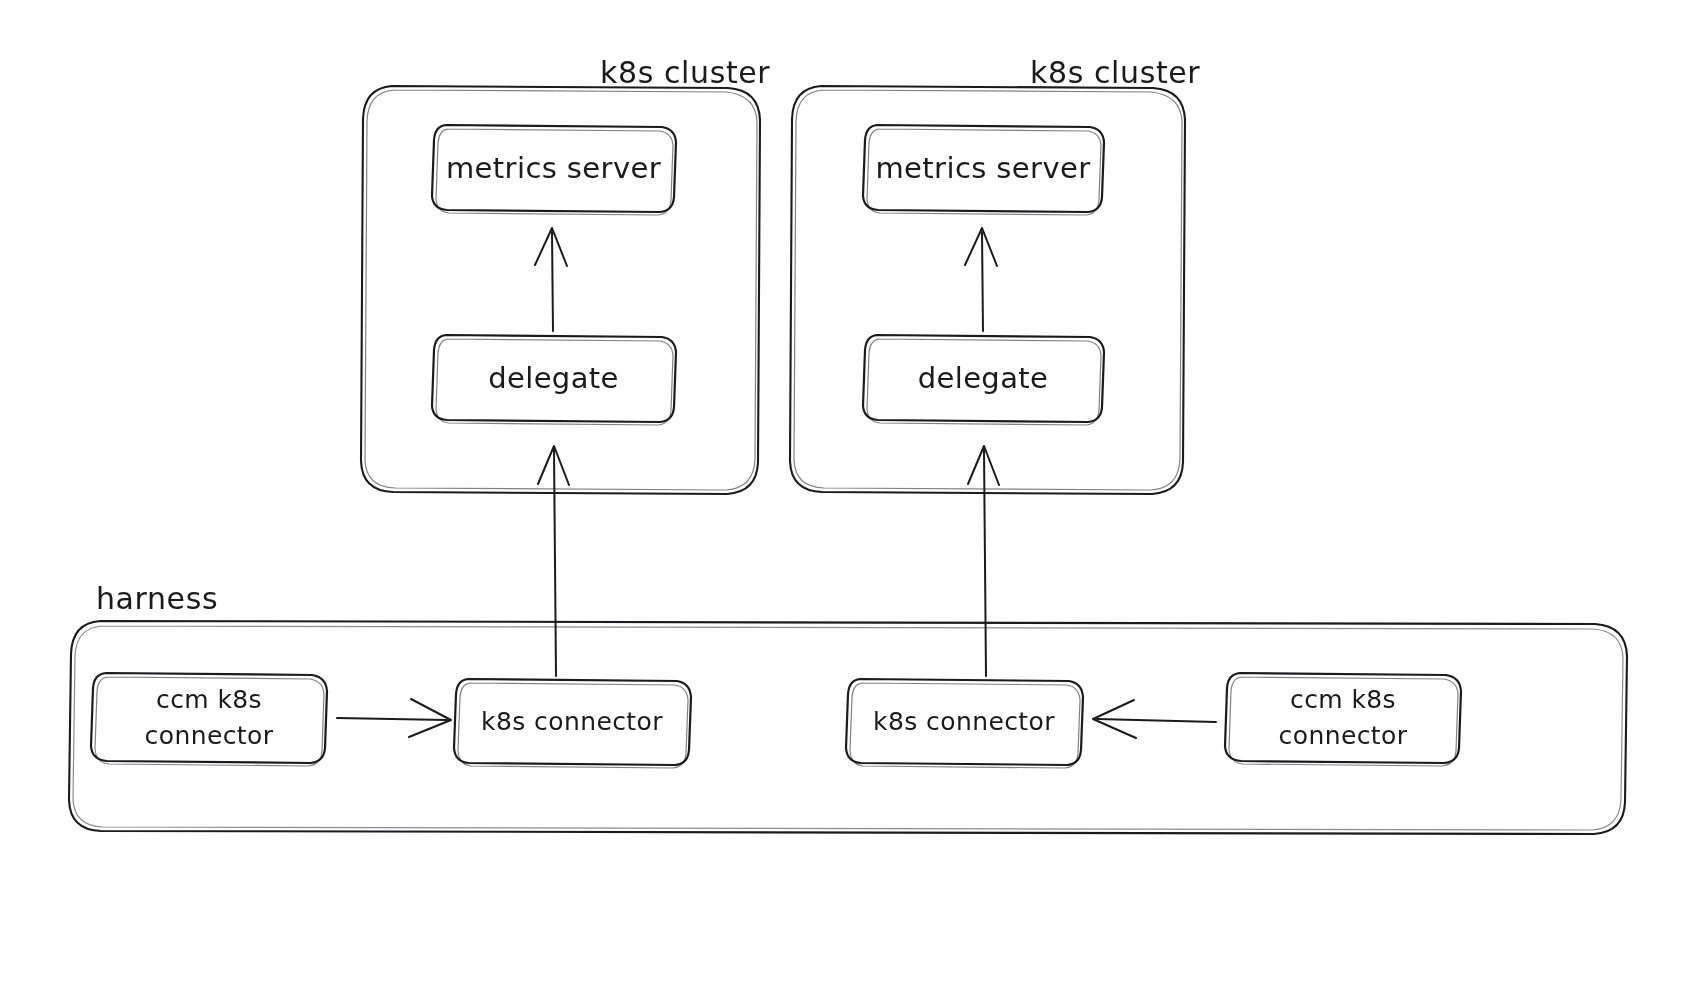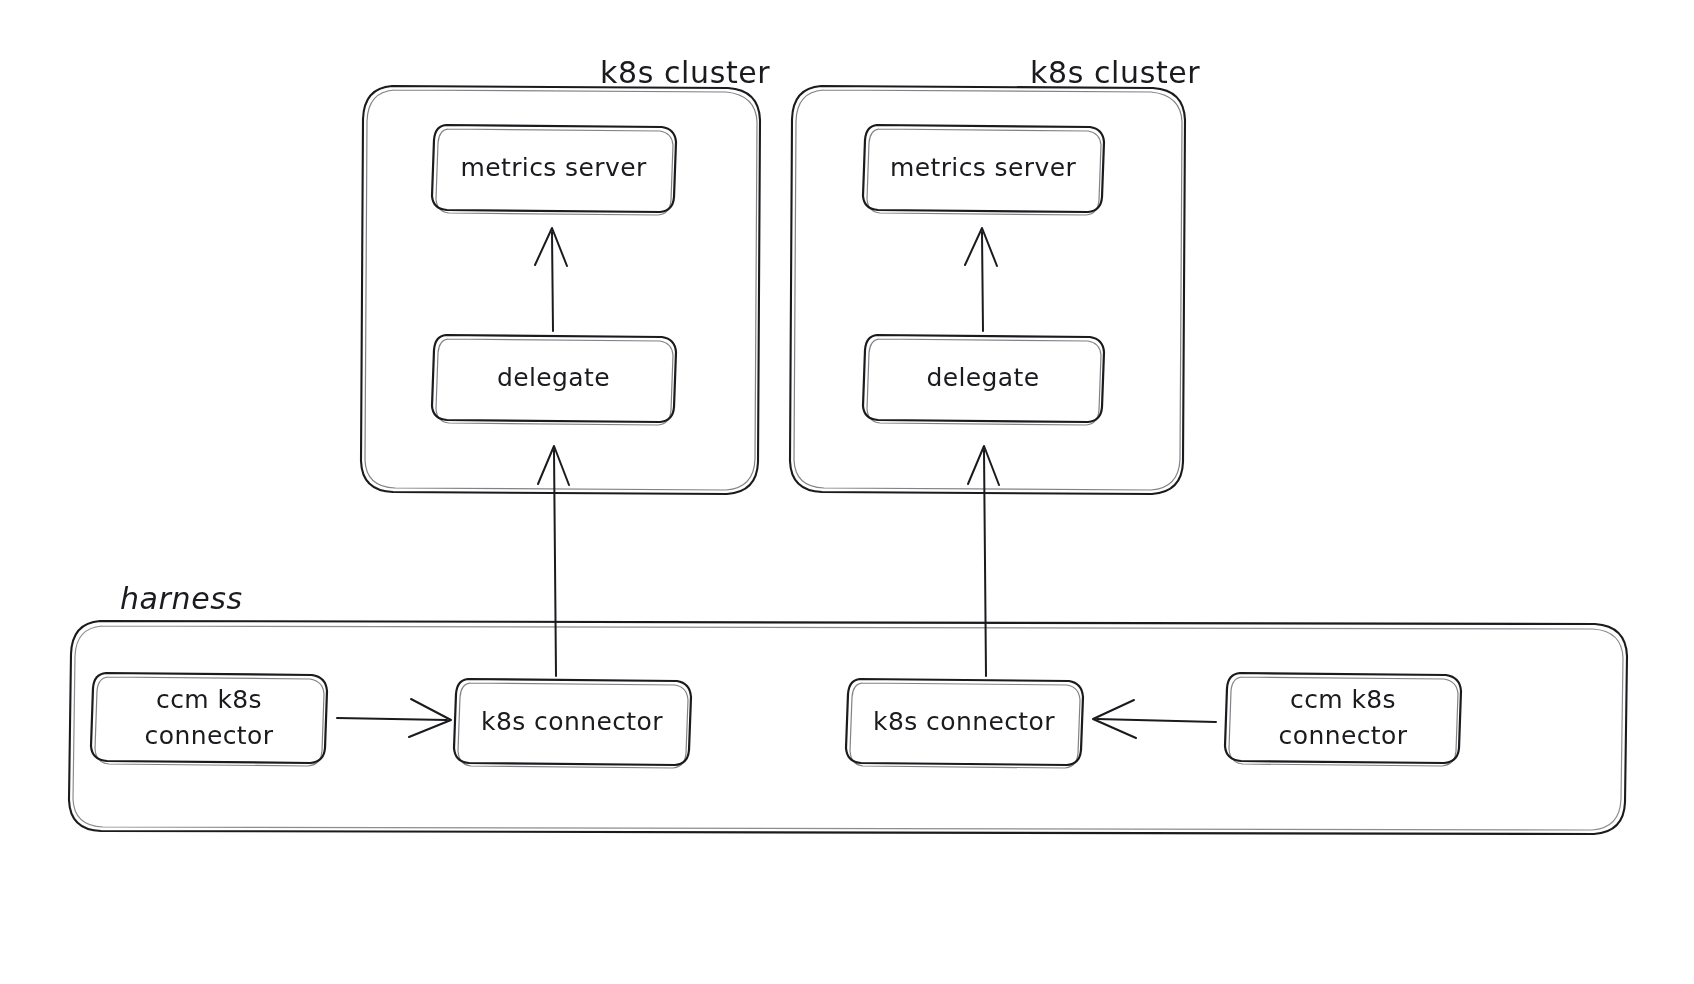--- a/index.html
+++ b/index.html
@@ -30,21 +30,21 @@
     font-size: 30px;
     letter-spacing: 0.6px;
     white-space: nowrap;
     user-select: none;
   }
 
   .node-label {
     position: absolute;
     color: #1b1b1f;
     font-family: "DejaVu Sans", sans-serif;
-    font-size: 25px;
+    font-size: 29px;
     letter-spacing: 0.4px;
     text-align: center;
     line-height: 1.45;
     white-space: pre-line;
     user-select: none;
     display: flex;
     align-items: center;
     justify-content: center;
   }
 
@@ -142,21 +142,21 @@
     <path d="M 1216 722 L 1097 719" fill="none" stroke="#1b1b1f" stroke-width="2" stroke-linecap="round"></path>
     <path d="M 1134 700 L 1093 719 L 1136 738" fill="none" stroke="#1b1b1f" stroke-width="2" stroke-linecap="round" stroke-linejoin="round"></path>
   </g>
 
 </svg>
 
 <div class="sketch-label" style="left:600px; top:55px;">k8s cluster</div>
 
 <div class="sketch-label" style="left:1030px; top:55px;">k8s cluster</div>
 
-<div class="sketch-label" style="left:120px; top:581px;font-style:italic;">harness</div>
+<div class="sketch-label" style="left:96px; top:581px;">harness</div>
 
 <div class="node-label" style="left:432px; top:124px; width:243px; height:89px;">metrics server</div>
 
 <div class="node-label" style="left:432px; top:334px; width:243px; height:89px;">delegate</div>
 
 <div class="node-label" style="left:863px; top:124px; width:240px; height:89px;">metrics server</div>
 
 <div class="node-label" style="left:863px; top:334px; width:240px; height:89px;">delegate</div>
 
 <div class="node-label" style="left:91px; top:672px; width:236px; height:92px; font-size:25px;">ccm k8s

